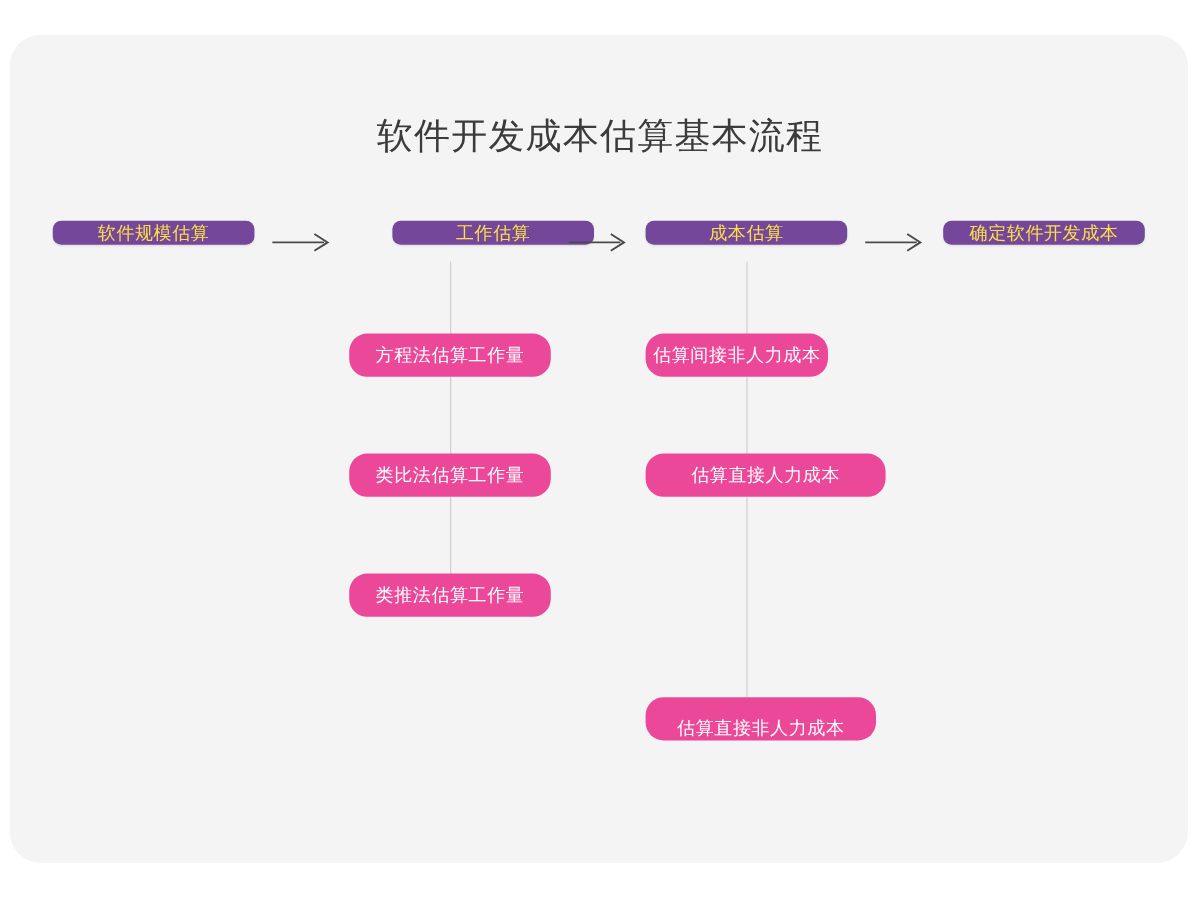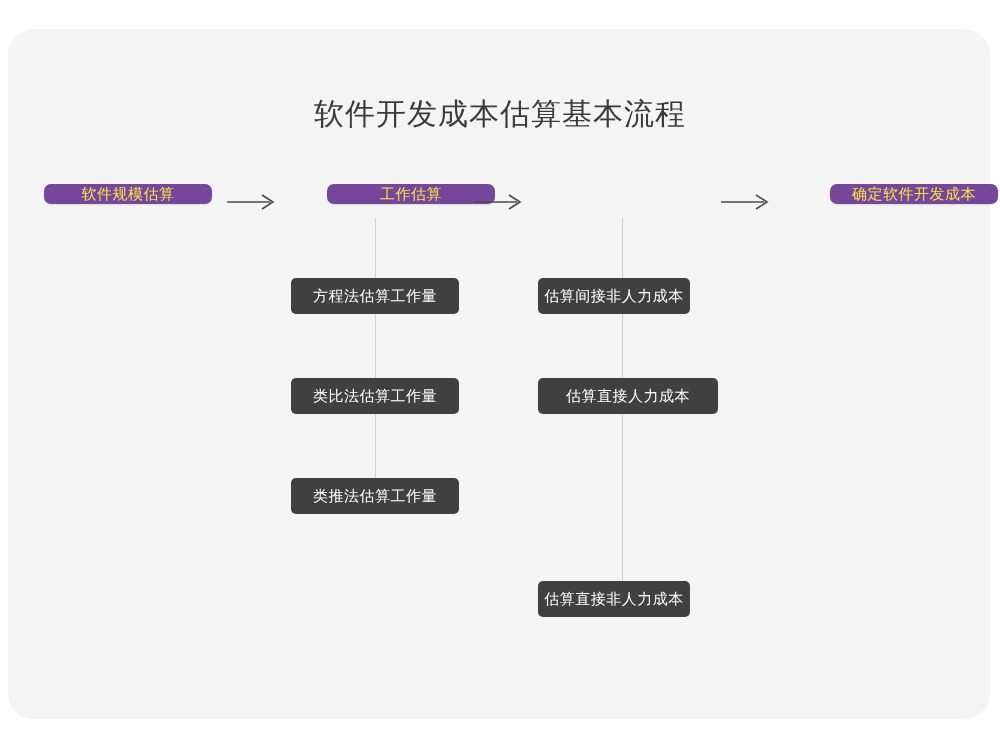--- a/index.html
+++ b/index.html
@@ -64,22 +64,22 @@
     justify-content: center;
     white-space: nowrap;
     box-shadow: 0 1px 2px rgba(0,0,0,0.10);
     letter-spacing: 0.5px;
   }
 
   
   .sub-box {
     position: absolute;
     height: 36px;
-    border-radius: 5px;
-    background: #404040;
+    border-radius: 15px;
+    background: #ec4899;
     color: #ffffff;
     font-size: 15px;
     display: flex;
     align-items: center;
     justify-content: center;
     white-space: nowrap;
     letter-spacing: 0.5px;
   }
 
   
@@ -121,50 +121,53 @@
     <span>工作估算</span>
   </div>
 
   <div class="arrow" style="left:471px; top:190px;">
     <svg width="52" height="18" viewBox="0 0 52 18" aria-hidden="true">
       <line x1="1" y1="9" x2="44" y2="9" stroke="currentColor" stroke-width="1.6"></line>
       <polyline points="36,2 47,9 36,16" fill="none" stroke="currentColor" stroke-width="1.6"></polyline>
     </svg>
   </div>
 
+  <div class="stage-box" style="left:538px; top:184px; width:168px;">
+    <span>成本估算</span>
+  </div>
 
   <div class="arrow" style="left:718px; top:190px;">
     <svg width="52" height="18" viewBox="0 0 52 18" aria-hidden="true">
       <line x1="1" y1="9" x2="44" y2="9" stroke="currentColor" stroke-width="1.6"></line>
       <polyline points="36,2 47,9 36,16" fill="none" stroke="currentColor" stroke-width="1.6"></polyline>
     </svg>
   </div>
 
-  <div class="stage-box" style="left:786px; top:184px; width:168px;margin-left:44px;">
+  <div class="stage-box" style="left:786px; top:184px; width:168px;">
     <span>确定软件开发成本</span>
   </div>
 
   <div class="sub-box" style="left:291px; top:278px; width:168px;">
     <span>方程法估算工作量</span>
   </div>
 
   <div class="sub-box" style="left:291px; top:378px; width:168px;">
     <span>类比法估算工作量</span>
   </div>
 
   <div class="sub-box" style="left:291px; top:478px; width:168px;">
     <span>类推法估算工作量</span>
   </div>
 
   <div class="sub-box" style="left:538px; top:278px; width:152px;">
     <span>估算间接非人力成本</span>
   </div>
 
-  <div class="sub-box" style="left:538px; top:378px; width:180px;text-align:right;">
+  <div class="sub-box" style="left:538px; top:378px; width:200px;text-align:right;">
     <span>估算直接人力成本</span>
   </div>
 
 
-  <div class="sub-box" style="left:538px; top:581px; width:152px;">
+  <div class="sub-box" style="left:538px; top:581px; width:192px;align-items:flex-end;">
     <span>估算直接非人力成本</span>
   </div>
 
 </div>
 
 </body></html>

